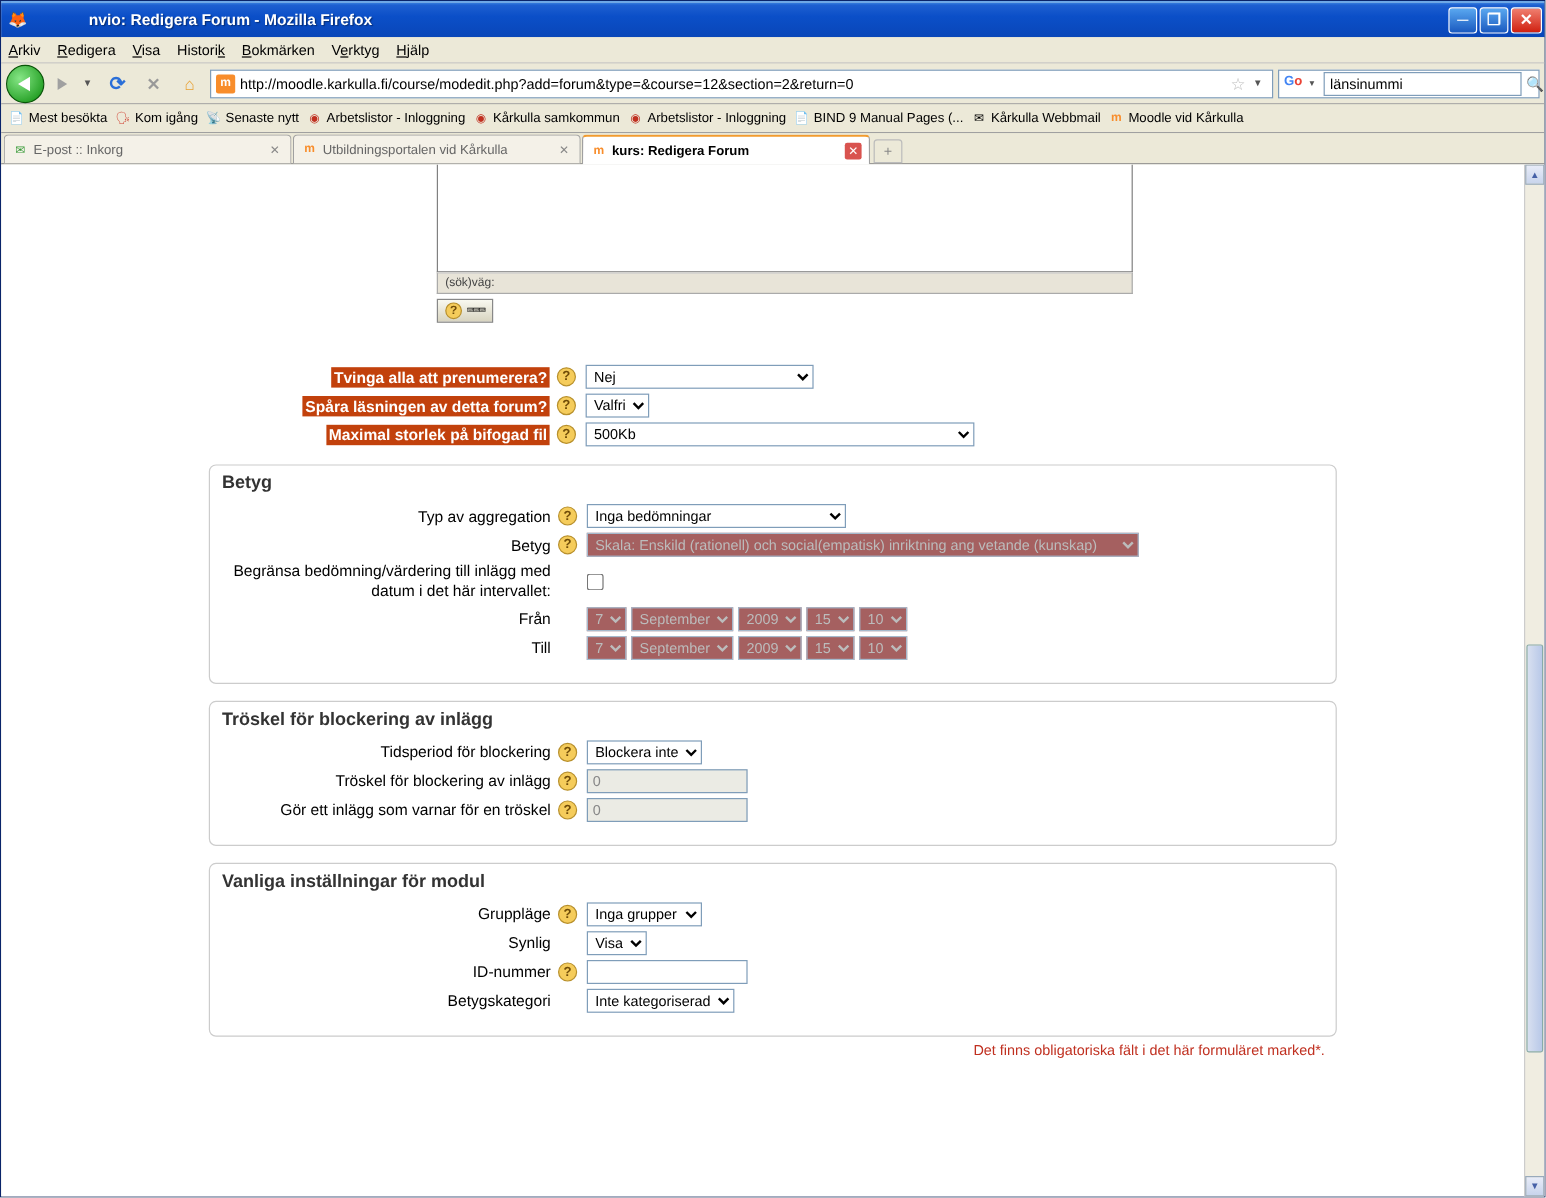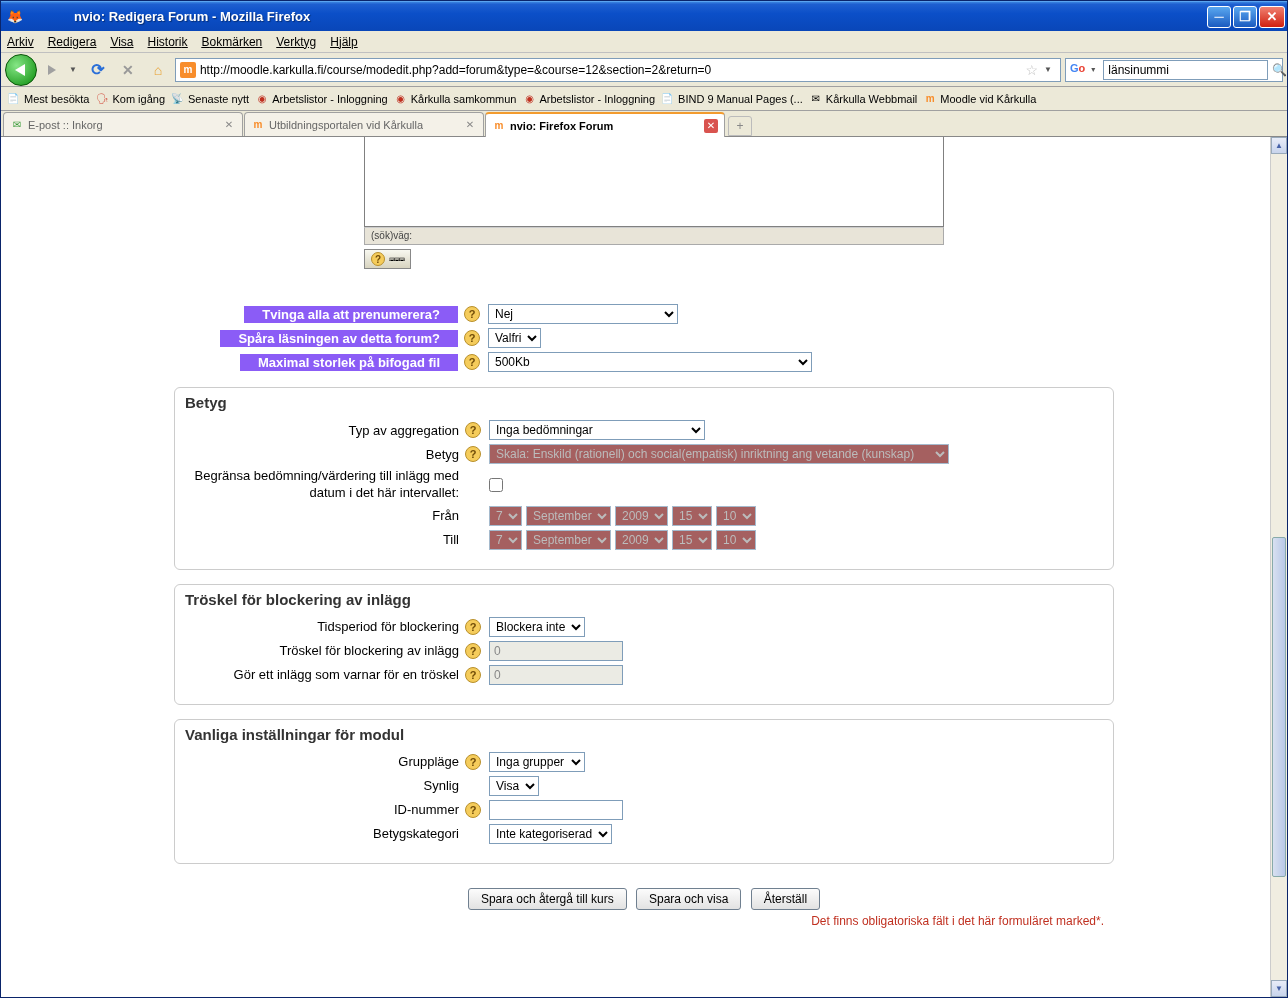--- a/index.html
+++ b/index.html
@@ -6,21 +6,21 @@
 body { font-family: Arial, sans-serif; font-size: 12px; background: #ece9d8; overflow: hidden; }
 .window { width: 1288px; height: 998px; display: flex; flex-direction: column; border: 1px solid #0a246a; }
 .titlebar { background: linear-gradient(to bottom, #3a84e0 0%, #1e5fd0 8%, #0b4fc8 40%, #0946b8 100%); height: 30px; display: flex; align-items: center; padding: 0 2px 0 6px; color: #fff; font-weight: bold; font-size: 13px; border-top: 1px solid #5aa4f0; }
 .titlebar .ff-icon { width: 16px; height: 16px; margin-right: 4px; display: inline-flex; align-items: center; justify-content: center; }
 .titlebar .title-text { flex: 1; text-shadow: 1px 1px 1px rgba(0,0,0,0.4); margin-left: 47px; }
 .winbtns { display: flex; gap: 2px; }
 .winbtn { width: 24px; height: 22px; border: 1px solid #fff; border-radius: 3px; display: flex; align-items: center; justify-content: center; font-weight: bold; color: #fff; }
 .winbtn.min, .winbtn.max { background: linear-gradient(to bottom, #5aa8f0, #1a5ac0); }
 .winbtn.close { background: linear-gradient(to bottom, #f08070, #d02010); width: 26px; }
 .menubar { background: #ece9d8; height: 22px; display: flex; align-items: center; padding: 0 6px; gap: 14px; font-size: 12px; border-bottom: 1px solid #c0c0c0; }
-.menubar span { cursor: default; text-decoration: underline; }
+.menubar span { cursor: default; }
 .menubar span u { text-decoration: underline; }
 .navbar { background: #ece9d8; height: 34px; display: flex; align-items: center; padding: 0 4px; gap: 4px; border-bottom: 1px solid #a0a0a0; }
 .navbtn { width: 30px; height: 30px; border-radius: 50%; display: flex; align-items: center; justify-content: center; position: relative; }
 .navbtn.back { background: radial-gradient(circle at 35% 35%, #86e686, #0a8c0a); border: 1px solid #085508; width: 32px; height: 32px; }
 .navbtn.back::after { content: ""; width: 0; height: 0; border-top: 6px solid transparent; border-bottom: 6px solid transparent; border-right: 10px solid #fff; margin-right: 2px; }
 .navbtn.fwd { width: 22px; height: 22px; color: #909090; }
 .navbtn.fwd::after { content: ""; width: 0; height: 0; border-top: 5px solid transparent; border-bottom: 5px solid transparent; border-left: 8px solid #a0a0a0; }
 .dropdown-arrow { font-size: 8px; color: #555; margin: 0 4px 0 2px; }
 .navicon { width: 18px; height: 18px; display: flex; align-items: center; justify-content: center; margin: 0 4px; }
 .reload { color: #2a6fd8; font-size: 16px; font-weight: bold; }
@@ -50,21 +50,21 @@
 .editor-area { margin-left: 320px; width: 580px; }
 .editor-body { height: 90px; background: #fff; border: 1px solid #808080; border-top: none; }
 .editor-status { height: 18px; background: #e8e4d8; border: 1px solid #aaa; border-top: 1px solid #ccc; font-size: 10px; padding: 2px 6px; color: #444; }
 .toggle-btn { display: inline-flex; align-items: center; gap: 4px; border: 1px solid #888; background: linear-gradient(#f8f8f0, #d8d4c0); padding: 2px 6px; margin-top: 4px; }
 .toggle-btn .q { width: 14px; height: 14px; background: #f5cc5b; border: 1px solid #b8902c; border-radius: 50%; color: #704c08; font-weight: bold; font-size: 10px; display: flex; align-items: center; justify-content: center; }
 .toggle-btn .kbd { font-family: monospace; font-size: 10px; letter-spacing: -1px; }
 .form-section { margin: 8px 130px 0 130px; }
 .form-row { display: flex; align-items: center; margin-bottom: 2px; padding: 1px 0; }
 .form-label { width: 290px; text-align: right; padding-right: 6px; font-size: 13px; }
 .form-label.hl { color: #fff; font-weight: bold; }
-.form-label.hl span { background: #8b5cf6; padding: 1px 18px; text-align: right; }
+.form-label.hl span { background: #c2410c; padding: 1px 2px; text-align: right; }
 .help-icon { width: 16px; height: 16px; background: #f5cc5b; border: 1px solid #b8902c; border-radius: 50%; color: #704c08; font-weight: bold; font-size: 11px; display: inline-flex; align-items: center; justify-content: center; margin-right: 8px; cursor: help; flex-shrink: 0; }
 .form-field { flex: 1; display: flex; align-items: center; gap: 4px; }
 select { background: #fff; border: 1px solid #7f9db9; font-size: 12px; padding: 1px 2px; height: 20px; }
 select:disabled { background: #7f1d1d; color: #a0a0a0; }
 input[type=text] { border: 1px solid #7f9db9; height: 20px; padding: 0 4px; font-size: 12px; }
 input[type=text]:disabled { background: #ebebe4; color: #888; }
 input[type=checkbox] { width: 14px; height: 14px; }
 .fieldset { border: 1px solid #ccc; border-radius: 6px; margin: 14px 0 0 0; padding: 0 0 16px 0; }
 .fieldset-legend { font-size: 15px; font-weight: bold; padding: 6px 10px 8px 10px; color: #333; }
 .submit-row { text-align: center; margin-top: 24px; }
@@ -167,21 +167,21 @@
       <span class="tab-close grey">✕</span>
     </div>
     <div class="tab inactive" style="width:240px">
       <span class="bm-icon" style="color:#f88d2b;font-weight:bold">m</span>
       <span class="tab-label">Utbildningsportalen vid Kårkulla</span>
       <span style="flex:1"></span>
       <span class="tab-close grey">✕</span>
     </div>
     <div class="tab active" style="width:240px">
       <span class="bm-icon" style="color:#f88d2b;font-weight:bold">m</span>
-      <span class="tab-label">nvio: Firefox Forum</span>
+      <span class="tab-label">kurs: Redigera Forum</span>
       <span style="flex:1"></span>
       <span class="tab-close">✕</span>
     </div>
     <div class="newtab">+</div>
   </div>
 
   <div class="content">
     <div class="content-inner">
 
       <div class="editor-area">
@@ -315,25 +315,20 @@
           </div>
           <div class="form-row">
             <div class="form-label">Betygskategori</div>
             <span style="width:24px"></span>
             <div class="form-field">
                 <select><option>Inte kategoriserad</option></select>
               </div>
           </div>
         </div>
 
-        <div class="submit-row">
-          <button class="btn">Spara och återgå till kurs</button>
-          <button class="btn">Spara och visa</button>
-          <button class="btn">Återställ</button>
-        </div>
         <div class="required-note">Det finns obligatoriska fält i det här formuläret marked*.</div>
       </div>
     </div>
 
     <div class="scrollbar-track">
       <div class="scrollbar-arrow">▲</div>
       <div class="scrollbar-thumb" style="top:400px;height:340px"></div>
       <div class="scrollbar-arrow" style="position:absolute;bottom:0;left:0;right:0">▼</div>
     </div>
   </div>

